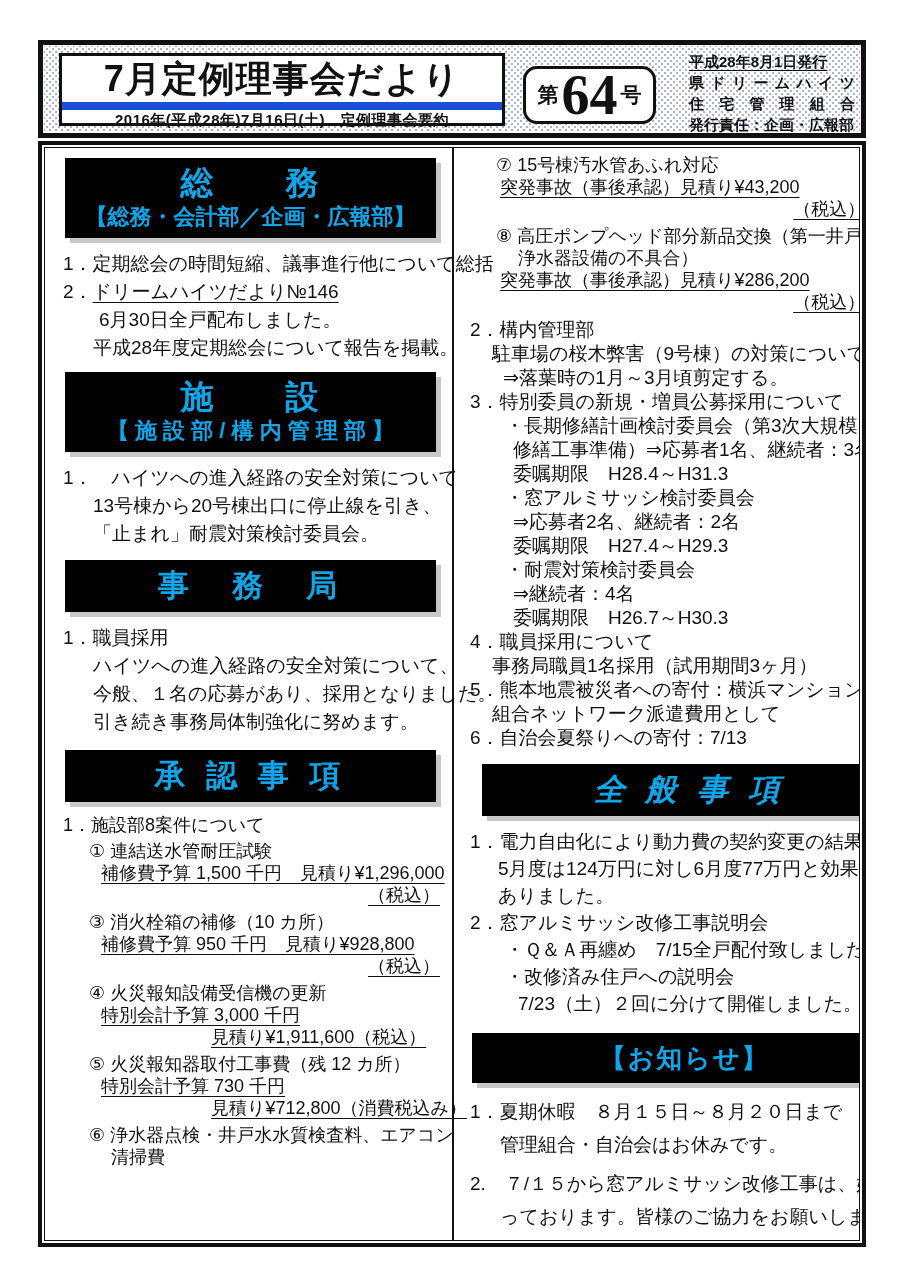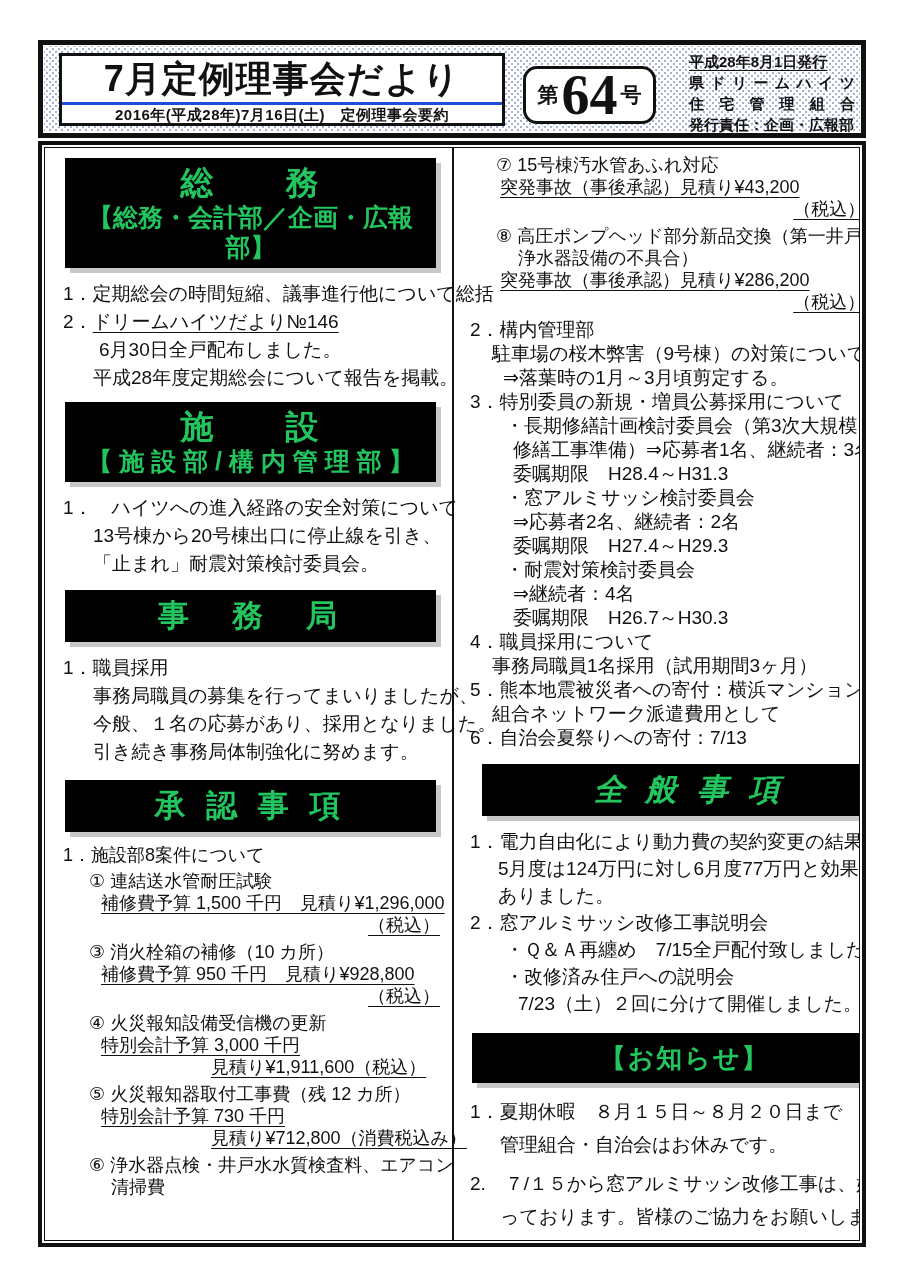--- a/index.html
+++ b/index.html
@@ -23,21 +23,21 @@
   }
   .title-box{
     position:absolute;left:16px;top:8px;width:446px;height:73px;
     background:#fff;border:3px solid #111;box-sizing:border-box;
   }
   .title-main{
     height:46px;display:flex;align-items:center;justify-content:center;
     font-size:36px;font-weight:bold;letter-spacing:1px;
   }
   .title-sub{
-    border-top:3px solid #1d4ed8;height:21px;display:flex;align-items:center;
+    border-top:8px solid #1d4ed8;height:21px;display:flex;align-items:center;
     justify-content:center;font-size:15px;font-weight:bold;letter-spacing:0.5px;
   }
   .issue-box{
     position:absolute;left:480px;top:21px;width:133px;height:58px;
     background:#fff;border:3px solid #111;border-radius:14px;box-sizing:border-box;
     display:flex;align-items:center;justify-content:center;gap:3px;
   }
   .issue-side{font-size:21px;font-weight:bold;}
   .issue-num{font-size:56px;font-weight:bold;font-family:"Liberation Serif","DejaVu Serif",serif;line-height:1;}
   .pub-info{
@@ -53,26 +53,26 @@
   }
   .body-inner{
     width:100%;height:100%;border:1px solid #111;box-sizing:border-box;
     display:flex;overflow:hidden;position:relative;
   }
   .col{box-sizing:border-box;}
   .col-left{width:409px;border-right:2px solid #111;padding:4px 8px 0 18px;}
   .col-right{flex:1;padding:6px 10px 0 16px;}
   
   .sec-box{
-    background:#000;color:#22c55e;text-align:center;
+    background:#000;color:#0ea5e9;text-align:center;
     box-shadow:5px 5px 0 0 #c8c8c8;
     margin:6px 8px 12px 2px;padding:6px 2px;
   }
   .sec-title{font-size:33px;font-weight:bold;line-height:38px;letter-spacing:2px;}
-  .sec-sub{font-size:25px;font-weight:bold;line-height:30px;}
+  .sec-sub{font-size:22px;font-weight:bold;line-height:30px;}
   .sec-single{font-size:31px;font-weight:bold;line-height:36px;letter-spacing:6px;padding:8px 2px;}
   .sec-notice{font-size:26px;font-weight:bold;line-height:30px;letter-spacing:2px;padding:10px 2px;}
   
   .t{font-size:19px;line-height:28px;white-space:nowrap;}
   .s{font-size:18px;line-height:22px;white-space:nowrap;}
   .ind30{padding-left:30px;}
   .ind36{padding-left:36px;}
   .circ{padding-left:26px;}
   .circ2{padding-left:48px;}
   .cost{padding-left:38px;}
@@ -132,21 +132,21 @@
     <div class="sec-box" style="margin-top:10px;">
       <div class="sec-title">施　　設</div>
       <div class="sec-sub">【 施 設 部 / 構 内 管 理 部 】</div>
     </div>
     <div class="t">1．　ハイツへの進入経路の安全対策について</div>
     <div class="t ind30">13号棟から20号棟出口に停止線を引き、</div>
     <div class="t ind30">「止まれ」耐震対策検討委員会。</div>
 
     <div class="sec-box sec-single" style="margin-top:12px;">事　務　局</div>
     <div class="t">1．職員採用</div>
-    <div class="t ind30">事務局職員の募集を行ってまいりましたが、</div>
+    <div class="t ind30">ハイツへの進入経路の安全対策について、</div>
     <div class="t ind30">今般、１名の応募があり、採用となりました。</div>
     <div class="t ind30">引き続き事務局体制強化に努めます。</div>
 
     <div class="sec-box sec-single" style="margin-top:14px;">承 認 事 項</div>
     <div class="s" style="margin-bottom:4px;">1．施設部8案件について</div>
 
     <div class="item">
       <div class="s circ">① 連結送水管耐圧試験</div>
       <div class="s cost"><span class="ul">補修費予算 1,500 千円　見積り¥1,296,000</span></div>
       <div class="s cost-r"><span class="ul">（税込）</span></div>

